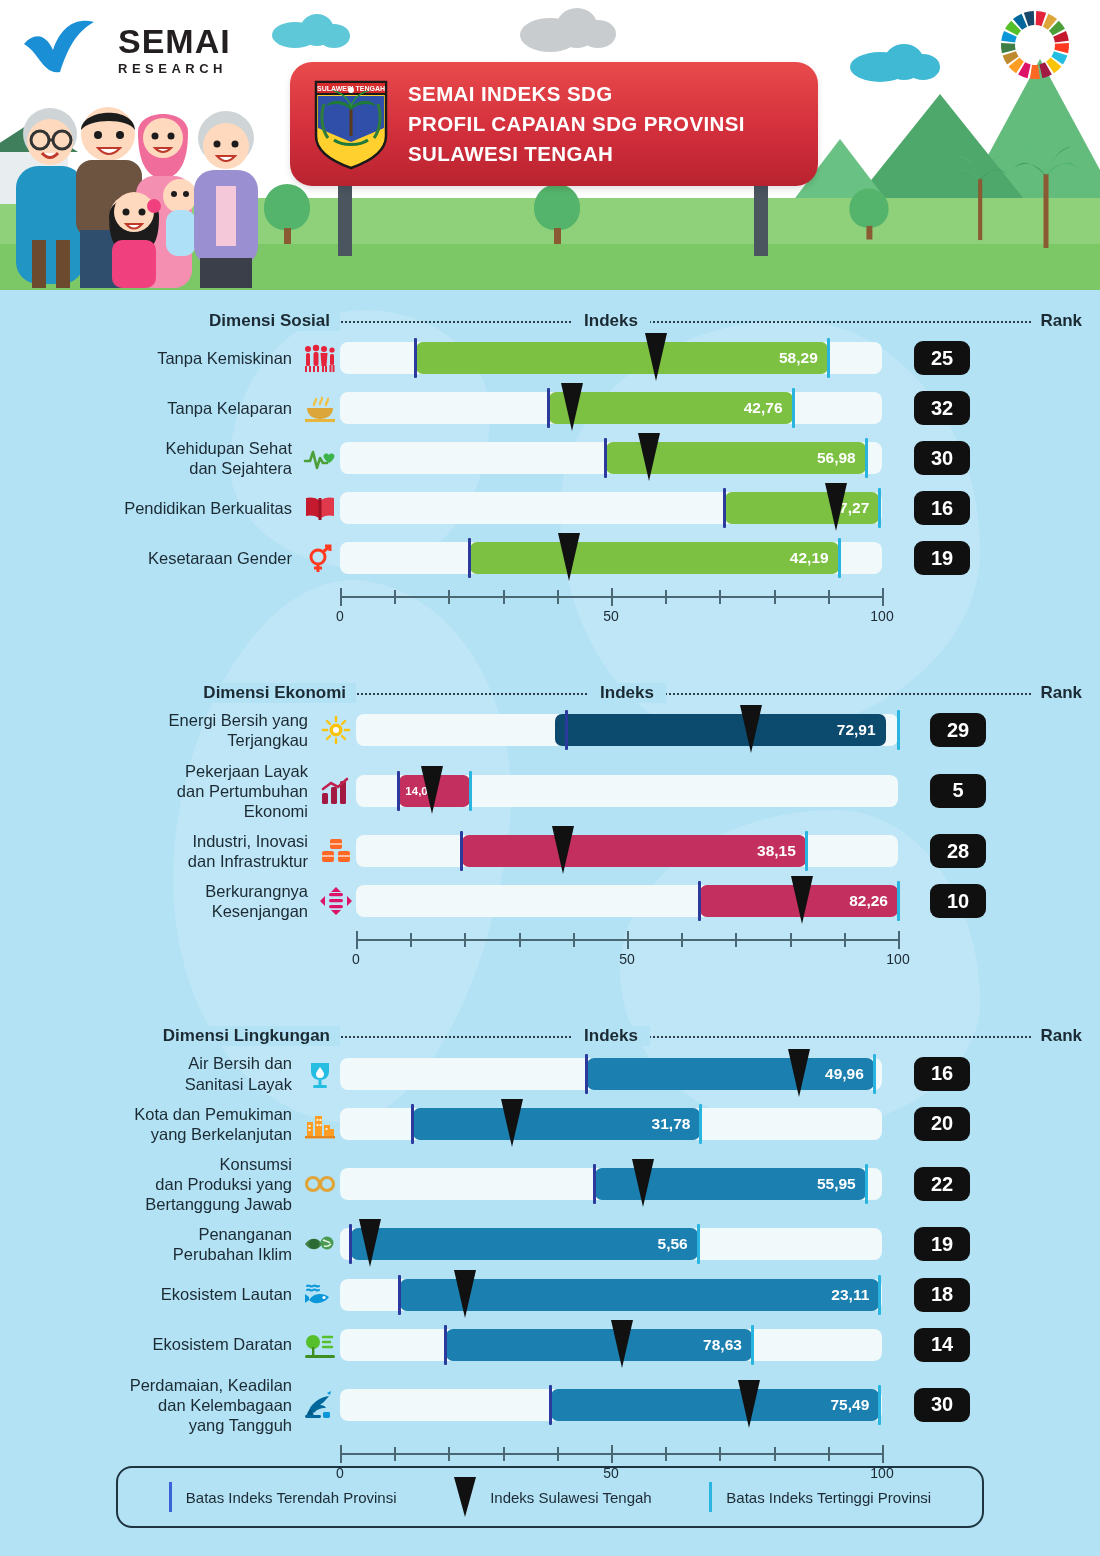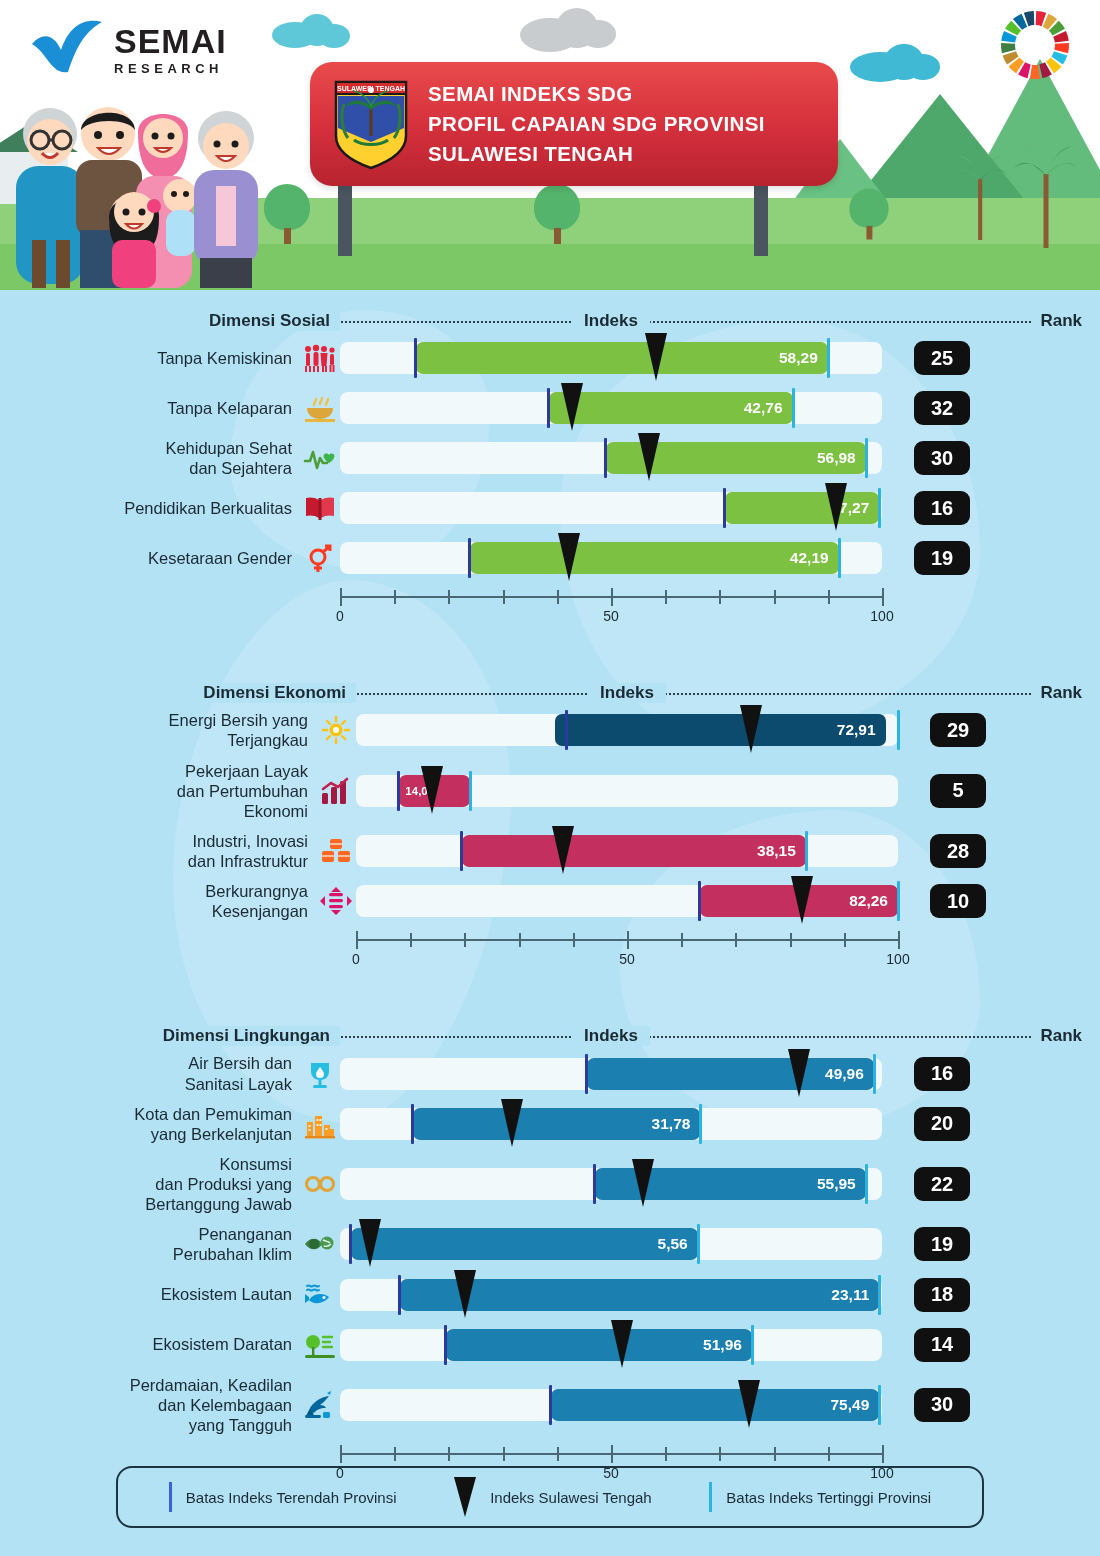--- a/index.html
+++ b/index.html
@@ -26,35 +26,34 @@
   .cl-a { left:272px; top:22px; width:46px; height:26px; background:#5ec8d8; }
   .cl-b { left:300px; top:14px; width:34px; height:32px; background:#5ec8d8; }
   .cl-c { left:318px; top:24px; width:32px; height:24px; background:#5ec8d8; }
   .cl-d { left:520px; top:18px; width:60px; height:34px; background:#c9ccce; }
   .cl-e { left:556px; top:8px; width:42px; height:40px; background:#c9ccce; }
   .cl-f { left:580px; top:20px; width:36px; height:28px; background:#c9ccce; }
   .cl-g { left:850px; top:52px; width:60px; height:30px; background:#3fb9d4; }
   .cl-h { left:884px; top:44px; width:40px; height:36px; background:#3fb9d4; }
   .cl-i { left:906px; top:54px; width:34px; height:26px; background:#3fb9d4; }
 
-  .logo-wrap { position:absolute; left:28px; top:18px; display:flex; align-items:center; gap:8px; }
+  .logo-wrap { position:absolute; left:20px; top:18px; display:flex; align-items:center; gap:20px; }
   .logo-mark svg { display:block; }
   .logo-text { line-height:1; }
   .logo-name { font-size:34px; font-weight:bold; letter-spacing:1px; color:#231f20; }
   .logo-sub { font-size:13px; font-weight:bold; letter-spacing:4.5px; color:#231f20; margin-top:4px; }
 
   .sdg-wheel { position:absolute; right:28px; top:8px; width:74px; height:74px; }
 
   .signboard {
     position:absolute; left:290px; top:62px; width:528px; height:124px;
     background:linear-gradient(180deg,#e94b4b 0%, #d32f3c 55%, #b8232f 100%);
     border-radius:22px;
     display:flex; align-items:center; gap:18px; padding:0 22px;
     box-shadow:0 3px 6px rgba(0,0,0,.12);
-    margin-left:20px;
   }
   .sign-post { position:absolute; width:14px; height:70px; background:#4a5560; top:186px; }
   .sp1 { left:338px; } .sp2 { left:754px; }
   .crest { width:78px; height:92px; flex:none; position:relative; }
   .sign-title { color:#fff; font-size:20.5px; font-weight:bold; line-height:1.45; letter-spacing:.4px; }
 
   .family { position:absolute; left:4px; bottom:0; width:266px; height:200px; }
   .tree { position:absolute; bottom:46px; }
   .tree .crown { width:46px;height:46px;background:#55b46c;border-radius:50% 50% 45% 45%; }
   .tree .trunk { width:7px;height:16px;background:#8a5a33;margin:-2px auto 0; }
@@ -749,21 +748,21 @@
               <rect x="9" y="17" width="2.4" height="8" fill="#3e8f1f"></rect>
       <g stroke="#56c02b" stroke-width="2.4" stroke-linecap="round">
                 <path d="M20 7h9M20 12h7M20 17h9"></path>
               </g>
       <rect x="2" y="25" width="30" height="3" rx="1.5" fill="#3e8f1f"></rect>
             </svg>
           </div>
           <div class="bar-area">
             <div class="track"></div>
             <div class="band" style="left:105.69px;width:306.23px;background:#1b7faf">
-         <span class="val">51,96</span>
+         <span class="val">78,63</span>
        </div>
             <div class="tick-min" style="left:103.69px"></div>
             <div class="tick-max" style="left:410.92px"></div>
             <div class="marker" style="left:281.62320000000005px"></div>
           </div>
           <div class="rank">14</div>
         </div>
         <div class="row">
           <div class="row-label">
             <div>Perdamaian, Keadilan</div>

